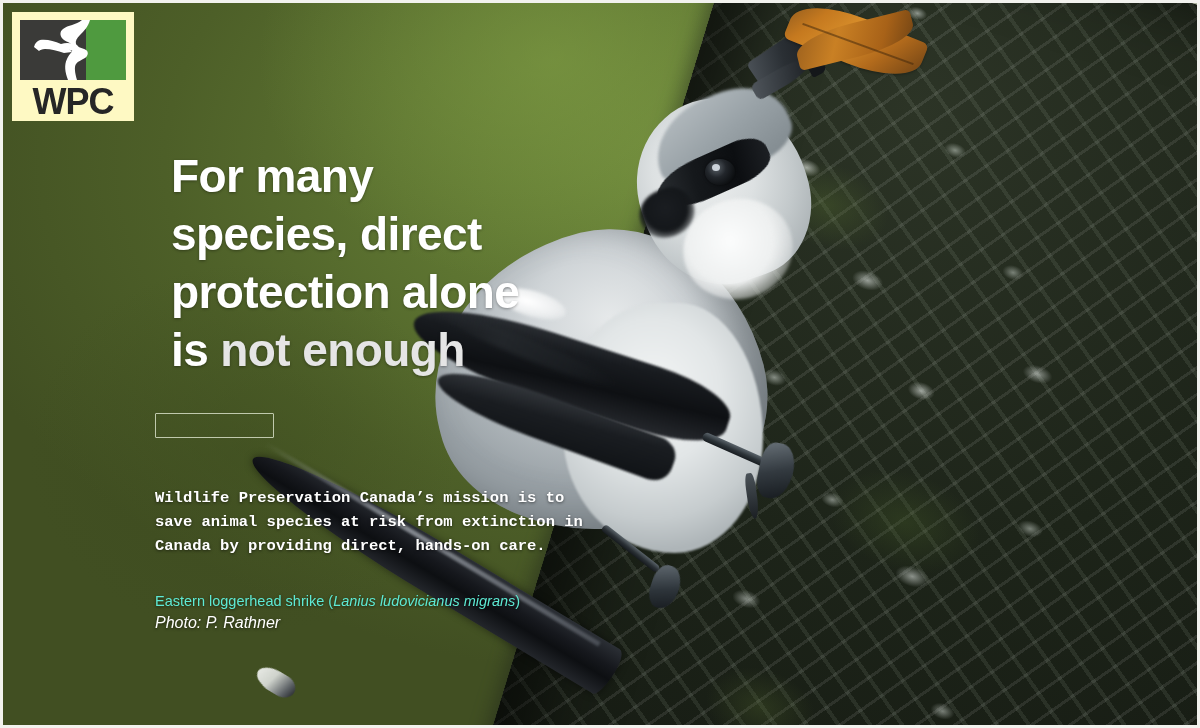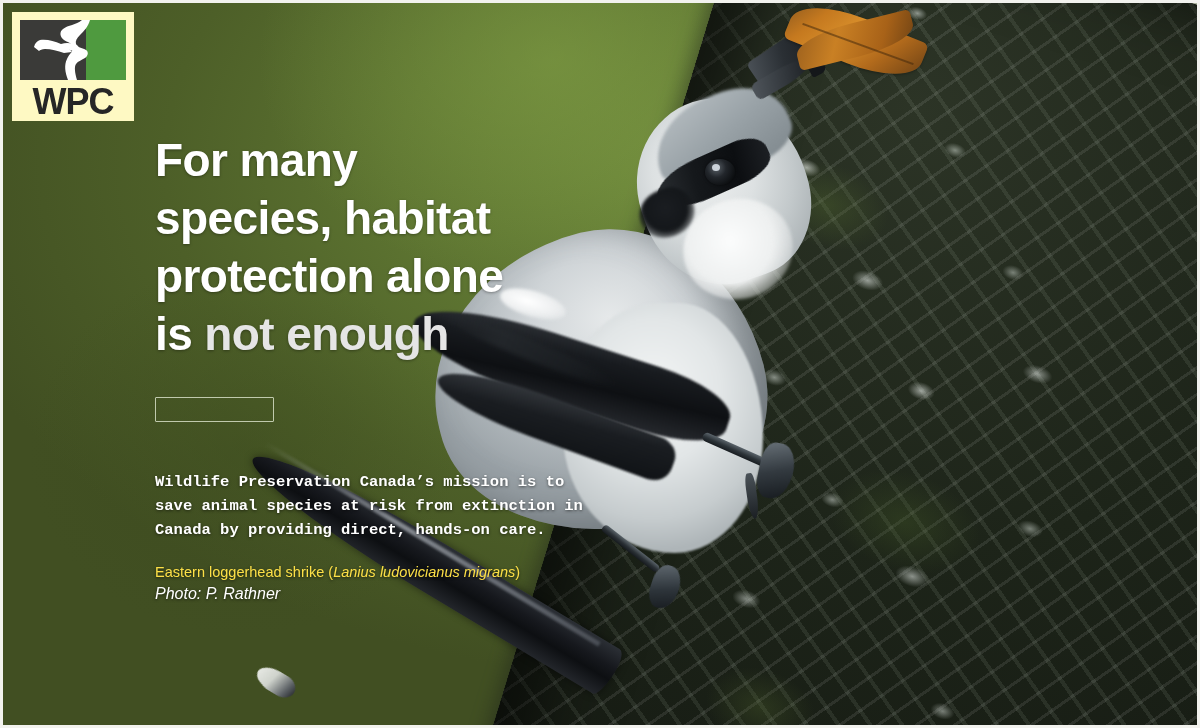--- a/index.html
+++ b/index.html
@@ -425,21 +425,21 @@
     z-index: 30;
   }
   .headline {
     font-family: "Liberation Sans", sans-serif;
     font-weight: bold;
     font-size: 46px;
     line-height: 58px;
     letter-spacing: -0.6px;
     color: #ffffff;
     text-shadow: 0 1px 3px rgba(0,0,0,0.35);
-    margin: 0;
+    margin: 16px;
     max-width: 400px;
   }
   .hl-accent { color: #e5e5e5; text-align: center; }
 
   .cta {
     display: block;
     margin-top: 34px;
     width: 119px;
     height: 25px;
     background: transparent;
@@ -459,25 +459,25 @@
     font-family: Liberation Mono, monospace;
     font-weight: bold;
     font-size: 15.5px;
     line-height: 24px;
     color: #ffffff;
     text-shadow: 0 1px 3px rgba(0,0,0,0.55);
     max-width: 450px;
   }
 
   .caption {
-    margin-top: 19px;
+    margin-top: 32px;
     font-family: "Liberation Sans", sans-serif;
     font-size: 14.5px;
     line-height: 22px;
-    color: #fde047;
+    color: #5eead4;
     text-shadow: 0 1px 3px rgba(0,0,0,0.6);
   }
   .caption .sci { font-style: italic; }
   .credit {
     font-family: "Liberation Sans", sans-serif;
     font-style: italic;
     font-size: 16px;
     line-height: 22px;
     color: #ffffff;
     text-shadow: 0 1px 3px rgba(0,0,0,0.6);
@@ -545,21 +545,21 @@
         <path d="M20 20 C27 19 34 21 41 24 C46 26 50 29 52 32 L44 33
                  C38 31 31 29 25 29 C22 29 20 30 19 31 L14 27 C15 23 17 21 20 20 Z" fill="#ffffff"></path>
         <path d="M41 24 C47 22 53 23 58 26 L53 31 C48 29 44 28 41 28 Z" fill="#ffffff"></path>
       </svg>
     </div>
     <div class="logo-text">WPC</div>
   </div>
 
   <div class="content">
 
-    <h1 class="headline"><span>For many</span><br><span>species, habitat</span><br><span>protection alone</span><br><span>is </span><span class="hl-accent">not enough</span></h1>
+    <h1 class="headline"><span>For many</span><br><span>species, direct</span><br><span>protection alone</span><br><span>is </span><span class="hl-accent">not enough</span></h1>
 
     <button class="cta" type="button"></button>
 
     <p class="mission">Wildlife Preservation Canada’s mission is to save animal species at risk from extinction in Canada by providing direct, hands-on care.</p>
 
     <p class="caption"><span>Eastern loggerhead shrike (</span><span class="sci">Lanius ludovicianus migrans</span><span>)</span></p>
 
     <p class="credit">Photo: P. Rathner</p>
   </div>
 

